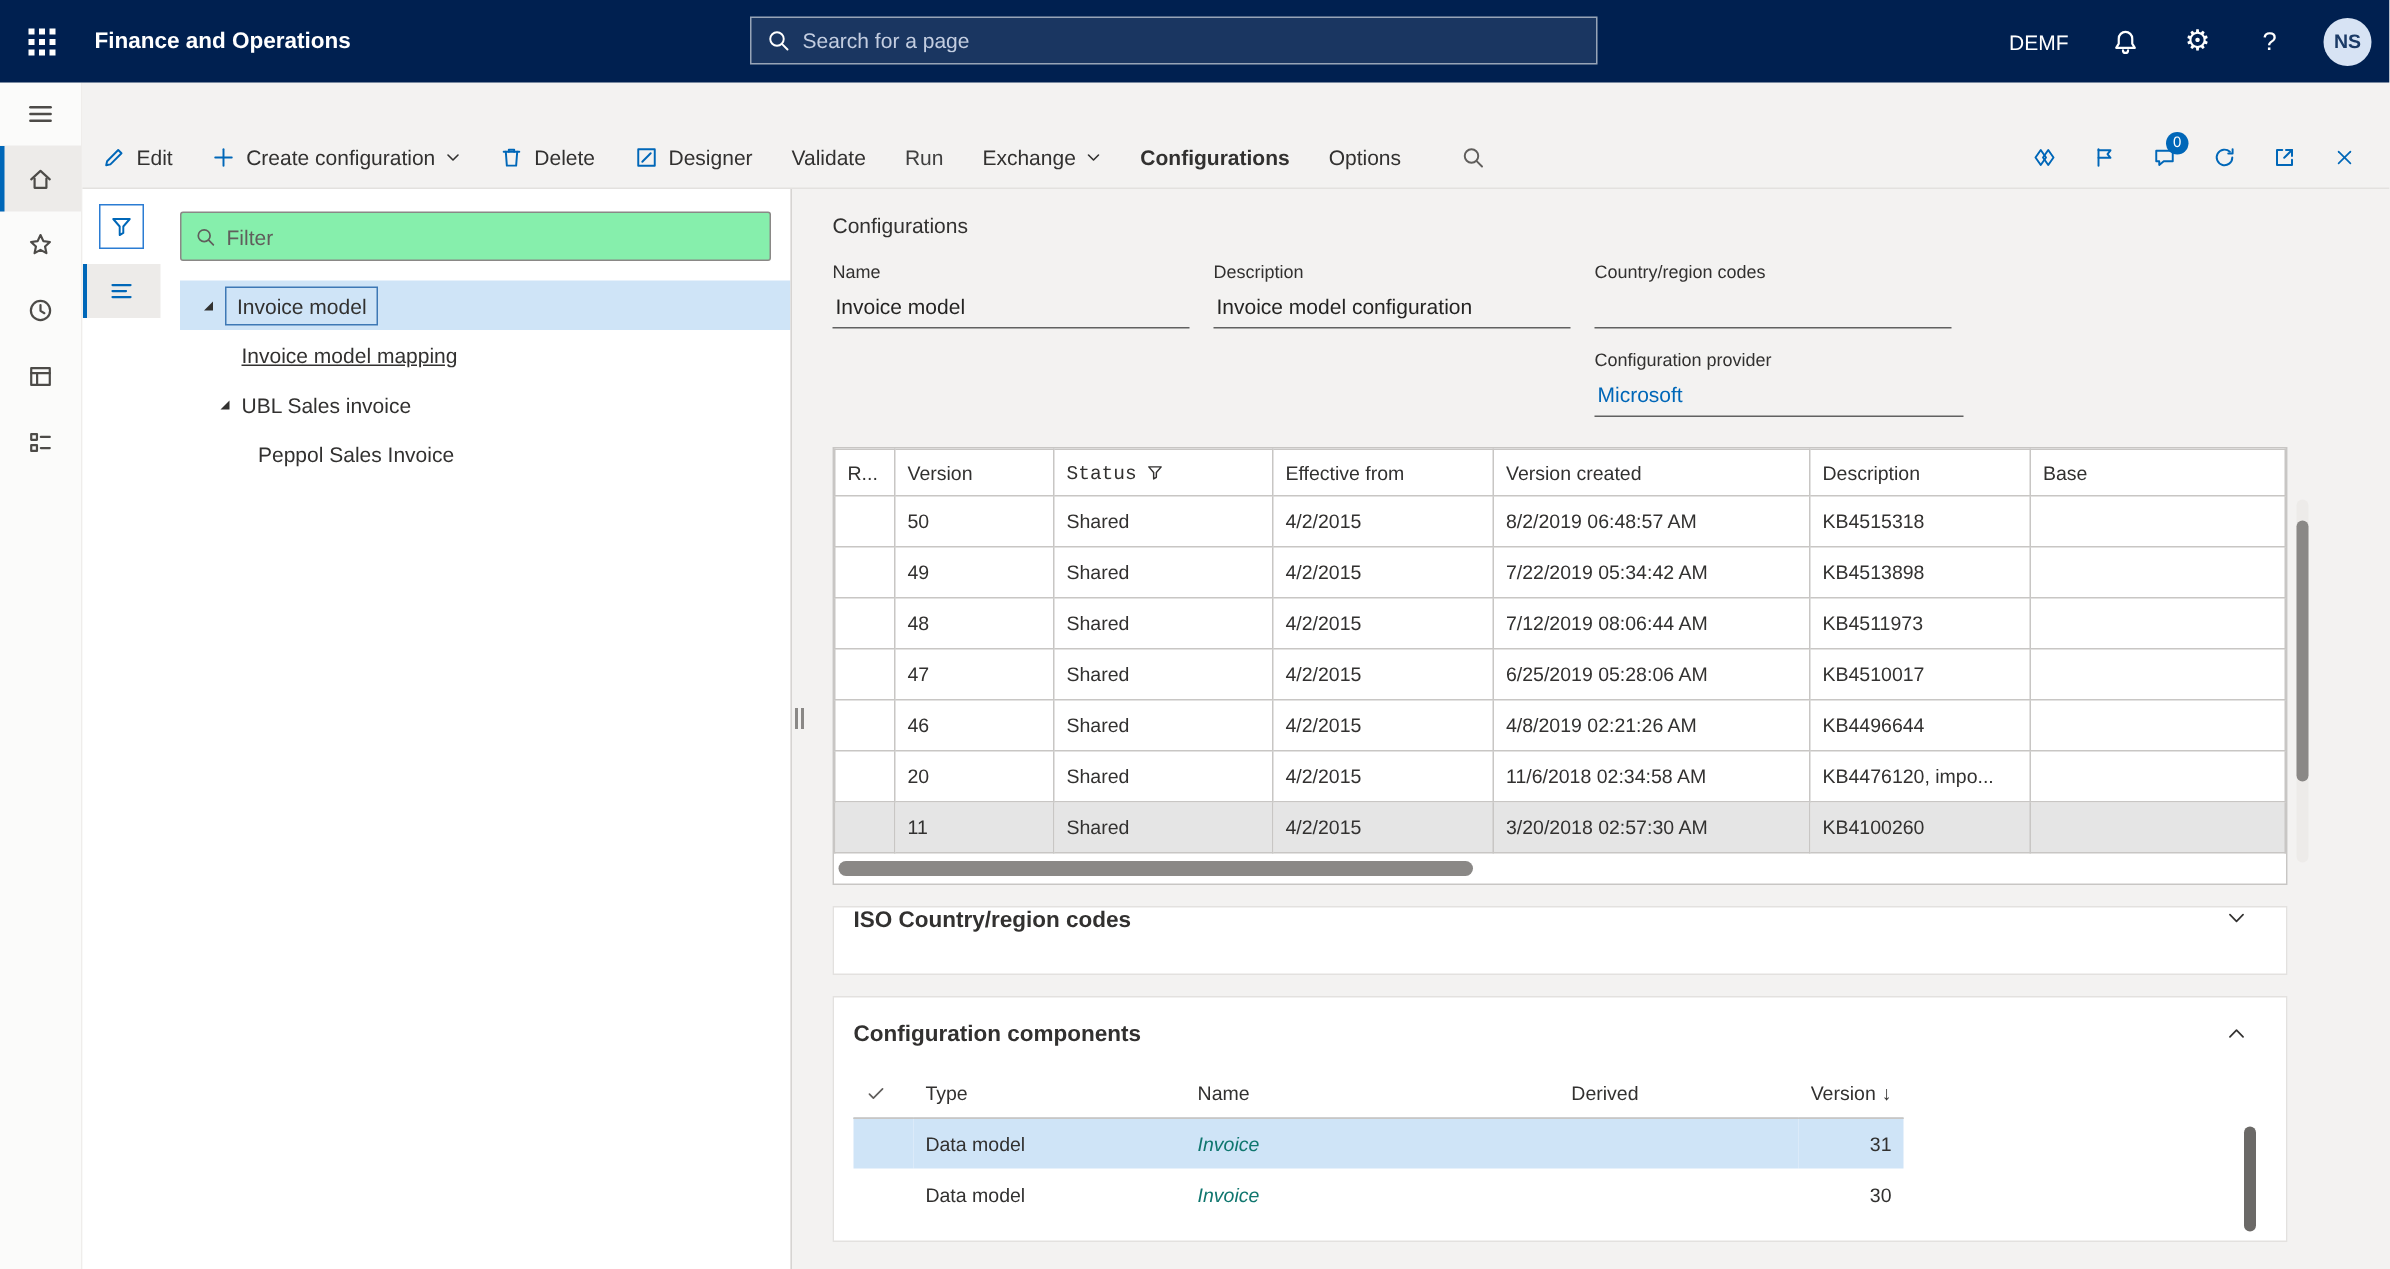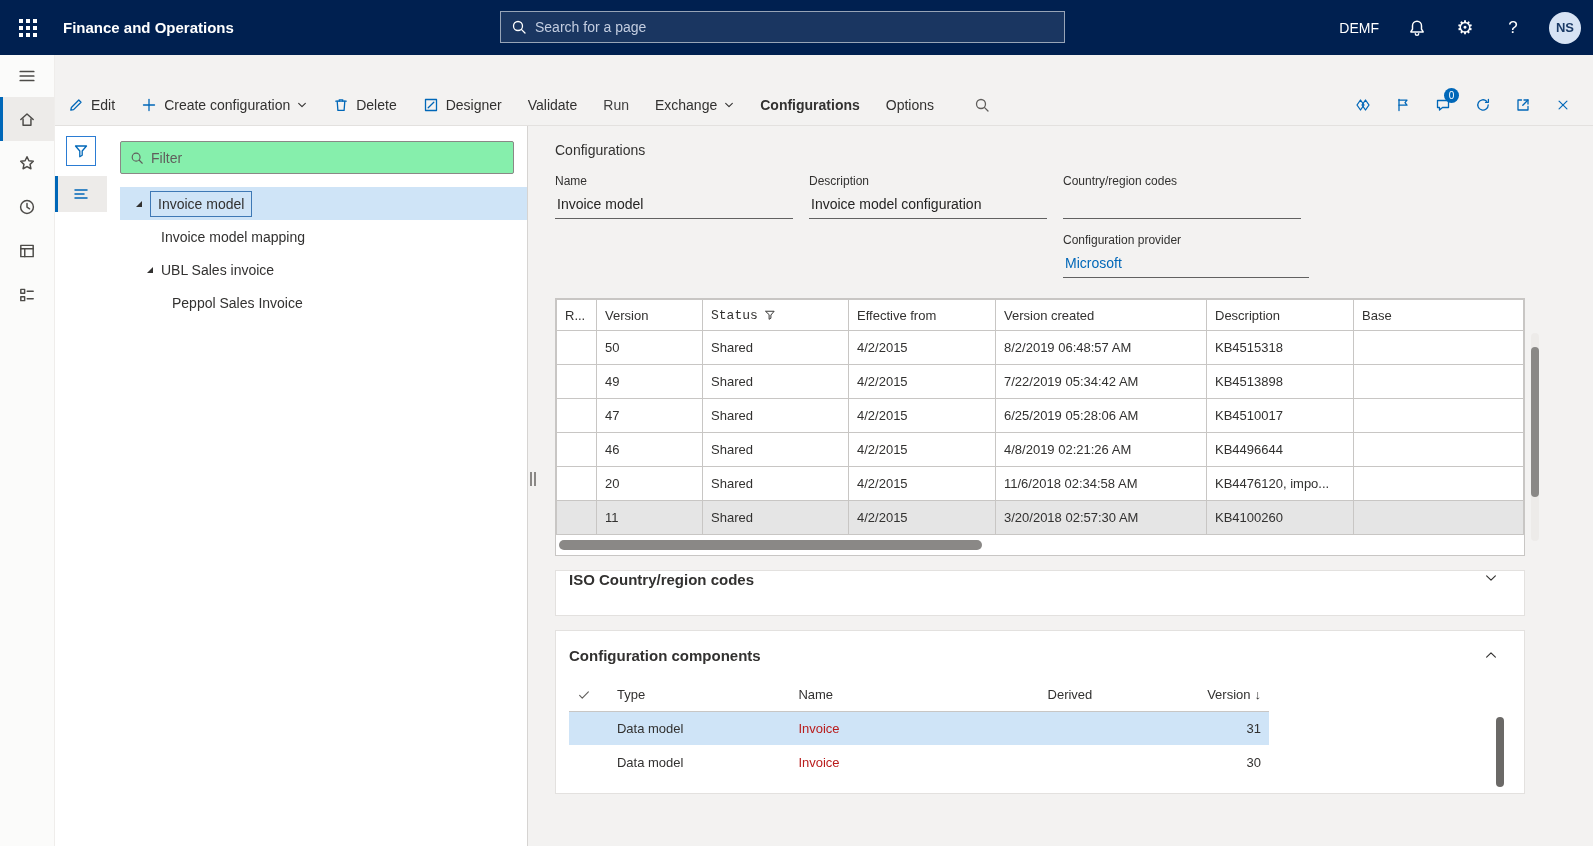--- a/index.html
+++ b/index.html
@@ -111,21 +111,21 @@
   .section { margin-top:14px; background:#fff; border:1px solid #e3e1df; position:relative; }
   .section-head { height:48px; display:flex; align-items:center; justify-content:space-between; padding:0 26px 0 13px; cursor:pointer; }
   .chev { color:#323130; }
 
   
   table.cgrid { margin:0 0 14px 13px; width:700px; border-collapse:collapse; font-size:13px; color:#323130; }
   table.cgrid th { font-weight:400; text-align:left; height:32px; padding:0 8px; border-bottom:1px solid #c8c6c4; }
   table.cgrid td { height:34px; padding:0 8px; }
   table.cgrid tr.selected td { background:#cfe4f7; }
   table.cgrid .num { text-align:right; }
-  table.cgrid .link { color:#b91c1c; cursor:pointer; }
+  table.cgrid .link { color:#0f766e; cursor:pointer;font-style:italic; }
   .th-right { display:flex; align-items:center; justify-content:flex-end; gap:4px; }
   .cs-scroll { position:absolute; right:20px; top:86px; bottom:6px; width:8px; }
   .cs-thumb { width:8px; height:100%; background:#6b6967; border-radius:4px; cursor:pointer; }
 </style>
 </head>
 <body>
 
 <div class="topbar">
   <div class="waffle-btn">
     <div class="waffle">
@@ -332,21 +332,21 @@
           </div>
           <div class="tree">
             <div class="tree-row selected" style="padding-left:8px;">
               <span class="twistie">
                 <svg width="12" height="12" viewBox="0 0 12 12">
                     <polygon points="9,3 9,9 3,9" fill="#323130"></polygon>
                   </svg>
               </span>
               <span class="tree-label sel-box">Invoice model</span>
             </div>
-            <div class="tree-row" style="padding-left:19px;">
+            <div class="tree-row" style="padding-left:19px;text-decoration:underline;">
               <span class="tw-spacer"></span>
               <span class="tree-label">Invoice model mapping</span>
             </div>
             <div class="tree-row" style="padding-left:19px;">
               <span class="twistie">
                 <svg width="12" height="12" viewBox="0 0 12 12">
                     <polygon points="9,3 9,9 3,9" fill="#323130"></polygon>
                   </svg>
               </span>
               <span class="tree-label">UBL Sales invoice</span>
@@ -431,20 +431,29 @@
                 <td></td>
                 <td>49</td>
                 <td>Shared</td>
                 <td>4/2/2015</td>
                 <td>7/22/2019 05:34:42 AM</td>
                 <td>KB4513898</td>
                 <td></td>
               </tr>
               <tr>
                 <td></td>
+                <td>48</td>
+                <td>Shared</td>
+                <td>4/2/2015</td>
+                <td>7/12/2019 08:06:44 AM</td>
+                <td>KB4511973</td>
+                <td></td>
+              </tr>
+              <tr>
+                <td></td>
                 <td>47</td>
                 <td>Shared</td>
                 <td>4/2/2015</td>
                 <td>6/25/2019 05:28:06 AM</td>
                 <td>KB4510017</td>
                 <td></td>
               </tr>
               <tr>
                 <td></td>
                 <td>46</td>

